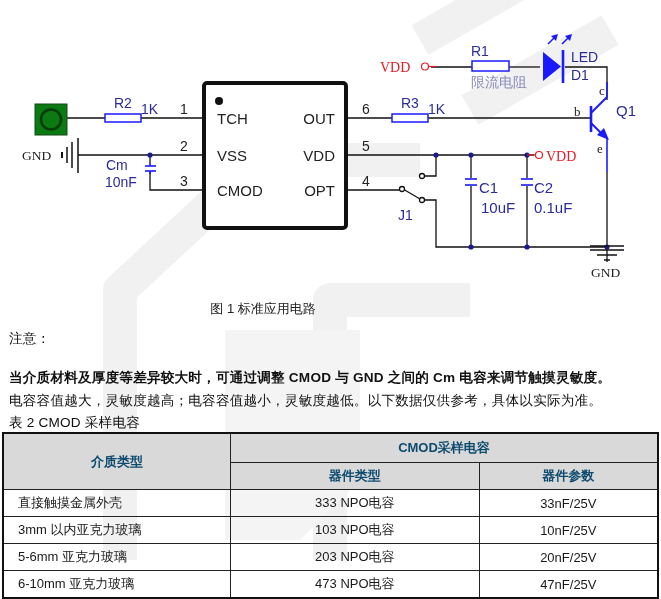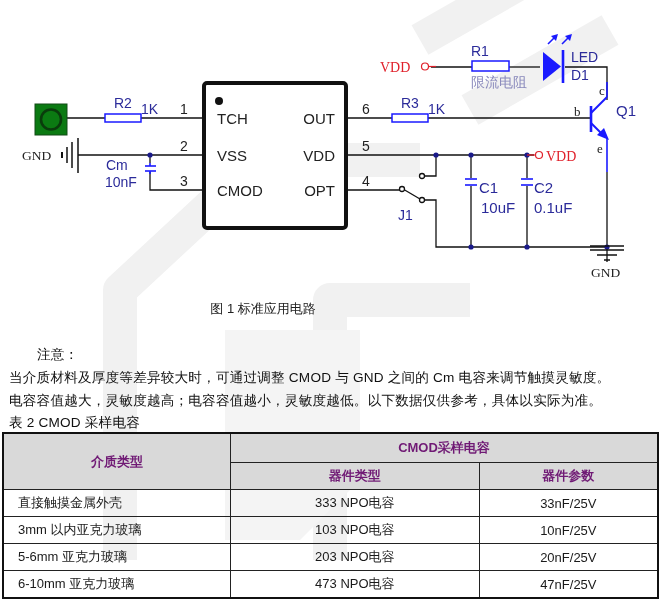--- a/index.html
+++ b/index.html
@@ -3,28 +3,28 @@
 <meta charset="utf-8">
 <style>
   html, body { margin: 0; padding: 0; background: #ffffff; }
   body { width: 661px; height: 599px; position: relative; overflow: hidden;
          font-family: "Liberation Sans", sans-serif; color: #1a1a1a; }
   #schematic { position: absolute; left: 0; top: 0; width: 661px; height: 300px; }
   .watermark { position: absolute; left: 0; top: 0; width: 661px; height: 599px; pointer-events: none; }
   .caption { position: absolute; top: 300px; left: 0; width: 526px; text-align: center;
              font-size: 13px; color: #222; }
   .note { position: absolute; left: 9px; font-size: 13.6px; color: #111; white-space: nowrap; letter-spacing: 0.2px; }
-  .note.n0 { top: 346px; margin-left: 28px; }
-  .note.n1 { top: 369px; }
+  .note.n0 { top: 330px; }
+  .note.n1 { top: 369px; font-weight: bold; }
   .note.n2 { top: 392px; }
   .note.n3 { top: 414px; }
   table.cmod { position: absolute; left: 2px; top: 432px; width: 657px; border-collapse: collapse;
                border: 2px solid #111; font-size: 13px; }
   table.cmod td, table.cmod th { border: 1px solid #222; padding: 0; }
-  table.cmod th { background: #d9d9d9; font-weight: bold; font-size: 13px; color: #701a75; }
+  table.cmod th { background: #d9d9d9; font-weight: bold; font-size: 13px; color: #0c4a6e; }
   table.cmod tr.h1 th { height: 28px; }
   table.cmod tr.h2 th { height: 26px; }
   table.cmod tr.row td { height: 26px; }
   table.cmod td.c0 { text-align: left; padding-left: 14px; width: 212px; }
   table.cmod td.c1, table.cmod td.c2 { text-align: center; }
   .svgtext { font-family: "Liberation Sans", sans-serif; }
   .serif { font-family: "Liberation Serif", serif; }
 </style>
 </head>
 <body>

